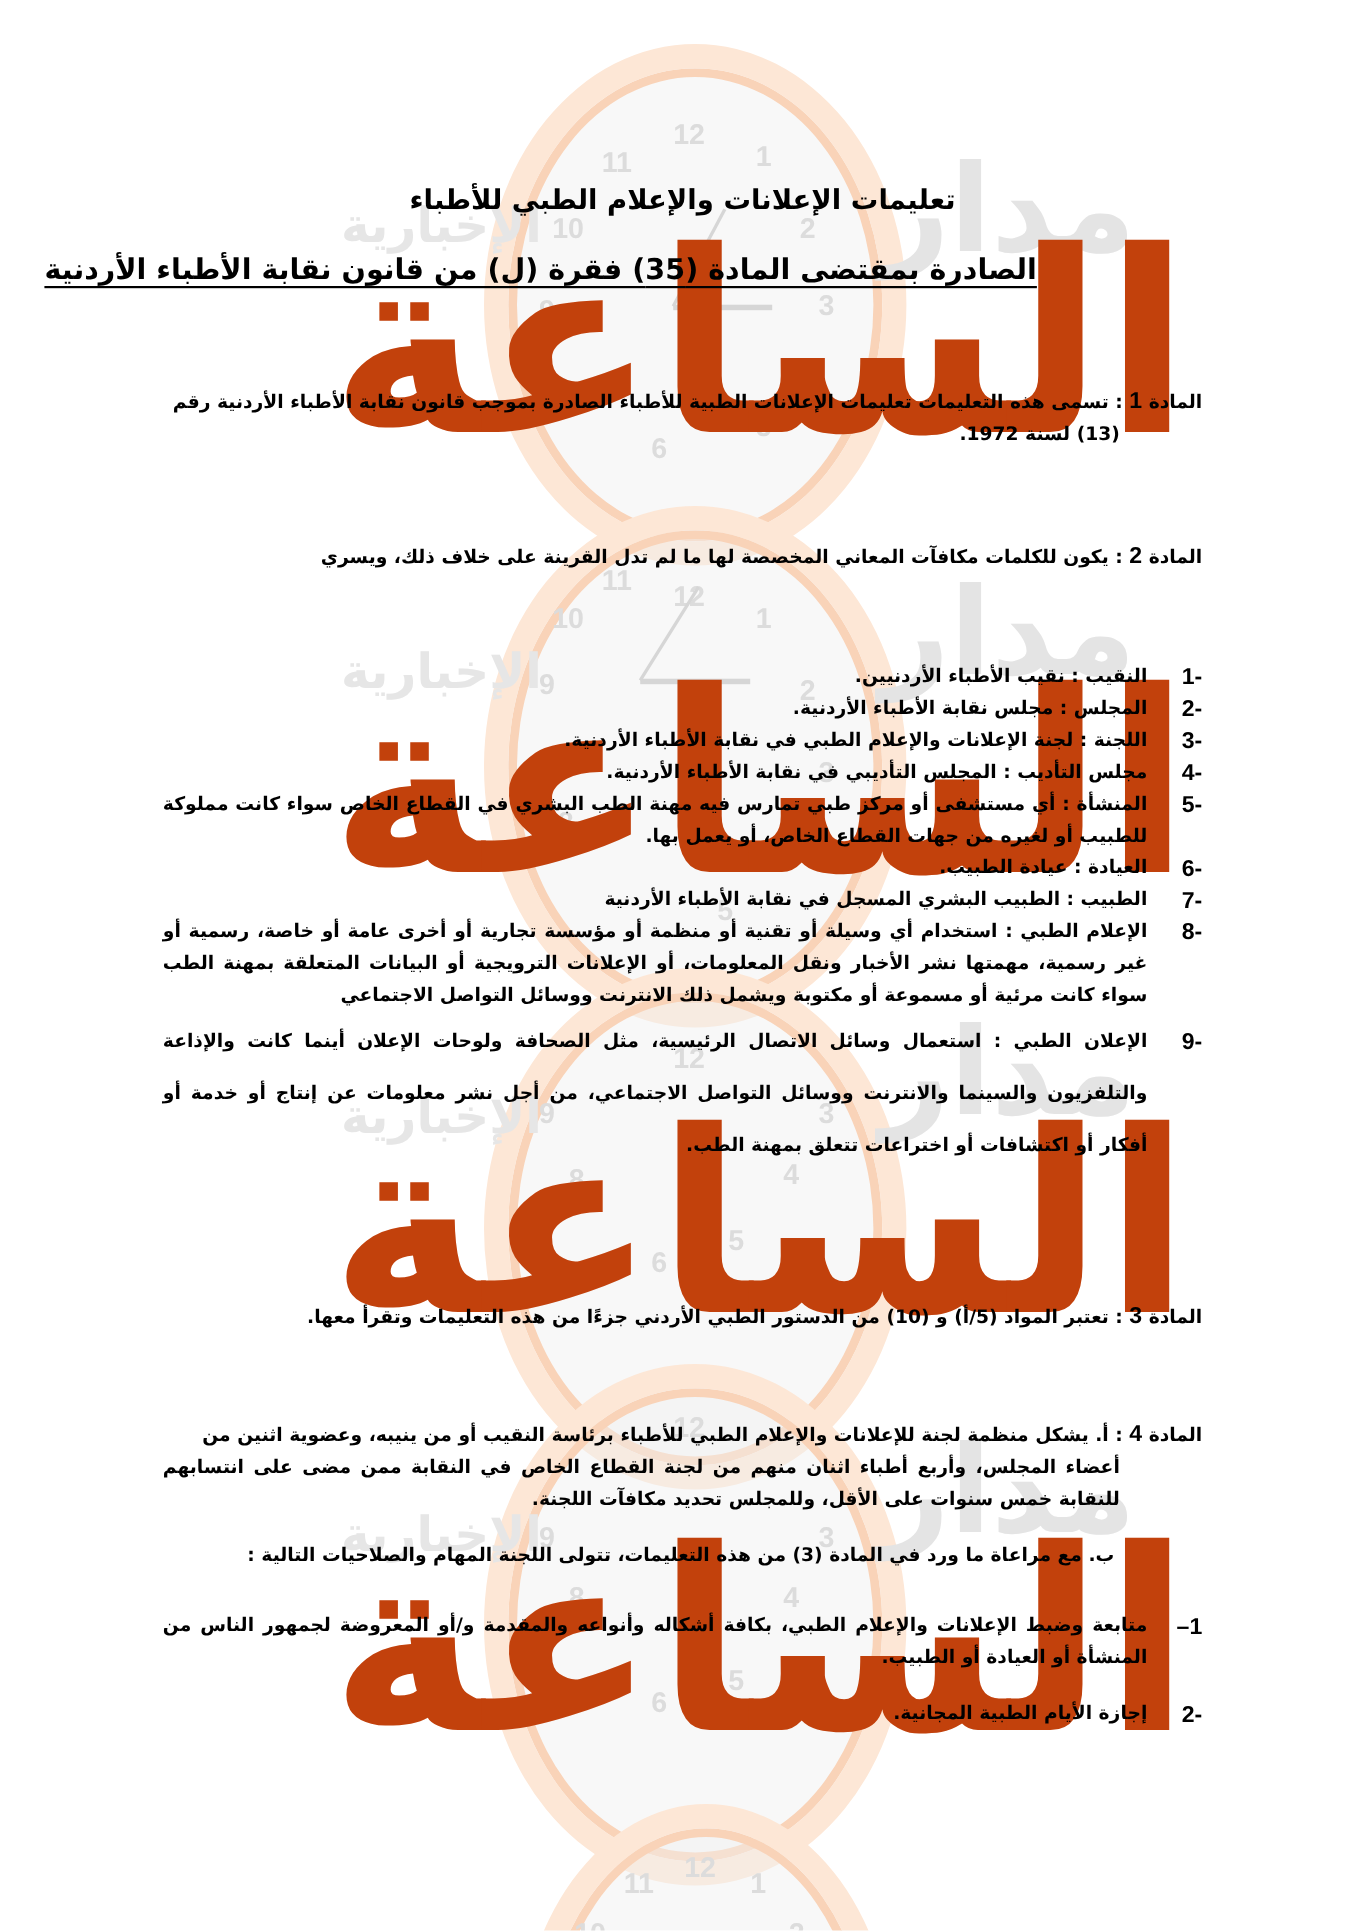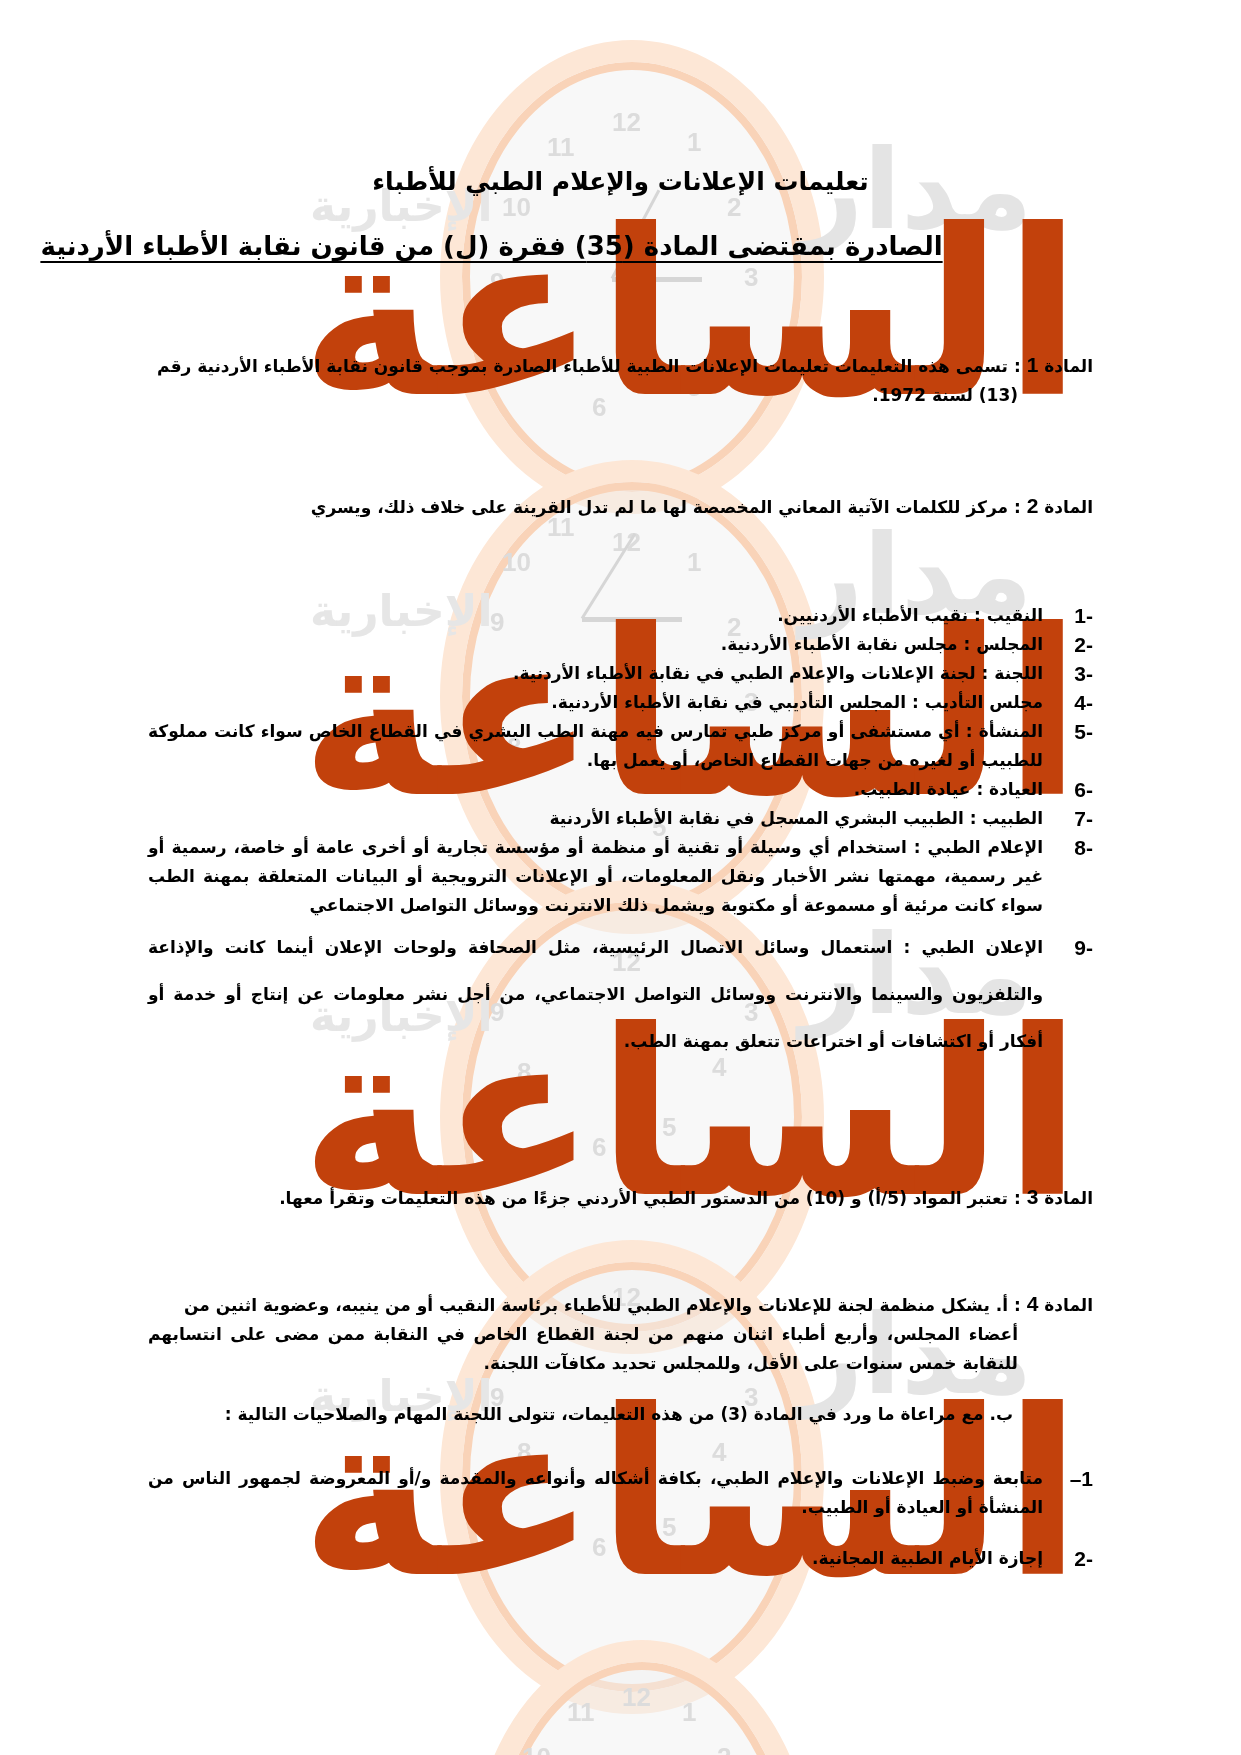--- a/index.html
+++ b/index.html
@@ -140,21 +140,21 @@
 
   <div class="block" style="top:333px;width:945px;">
     <div>
       <span class="art-label"><span>المادة</span> <span class="n">1</span> : </span><span>تسمى هذه التعليمات تعليمات الإعلانات الطبية للأطباء الصادرة بموجب قانون نقابة الأطباء الأردنية رقم</span>
     </div>
     <div class="indent">(13) لسنة 1972.</div>
   </div>
 
   <div class="block" style="top:474px;width:945px;">
     <div>
-      <span class="art-label"><span>المادة</span> <span class="n">2</span> : </span><span>مركز للكلمات الآتية المعاني المخصصة لها ما لم تدل القرينة على خلاف ذلك، ويسري</span>
+      <span class="art-label"><span>المادة</span> <span class="n">2</span> : </span><span>يكون للكلمات مكافآت المعاني المخصصة لها ما لم تدل القرينة على خلاف ذلك، ويسري</span>
     </div>
   </div>
 
   <div class="defs" style="top:584px;">
     <div class="def-item">
         <span class="def-num">-1</span>
         <span class="def-text">النقيب : نقيب الأطباء الأردنيين.</span>
       </div>
     <div class="def-item">
         <span class="def-num">-2</span>

